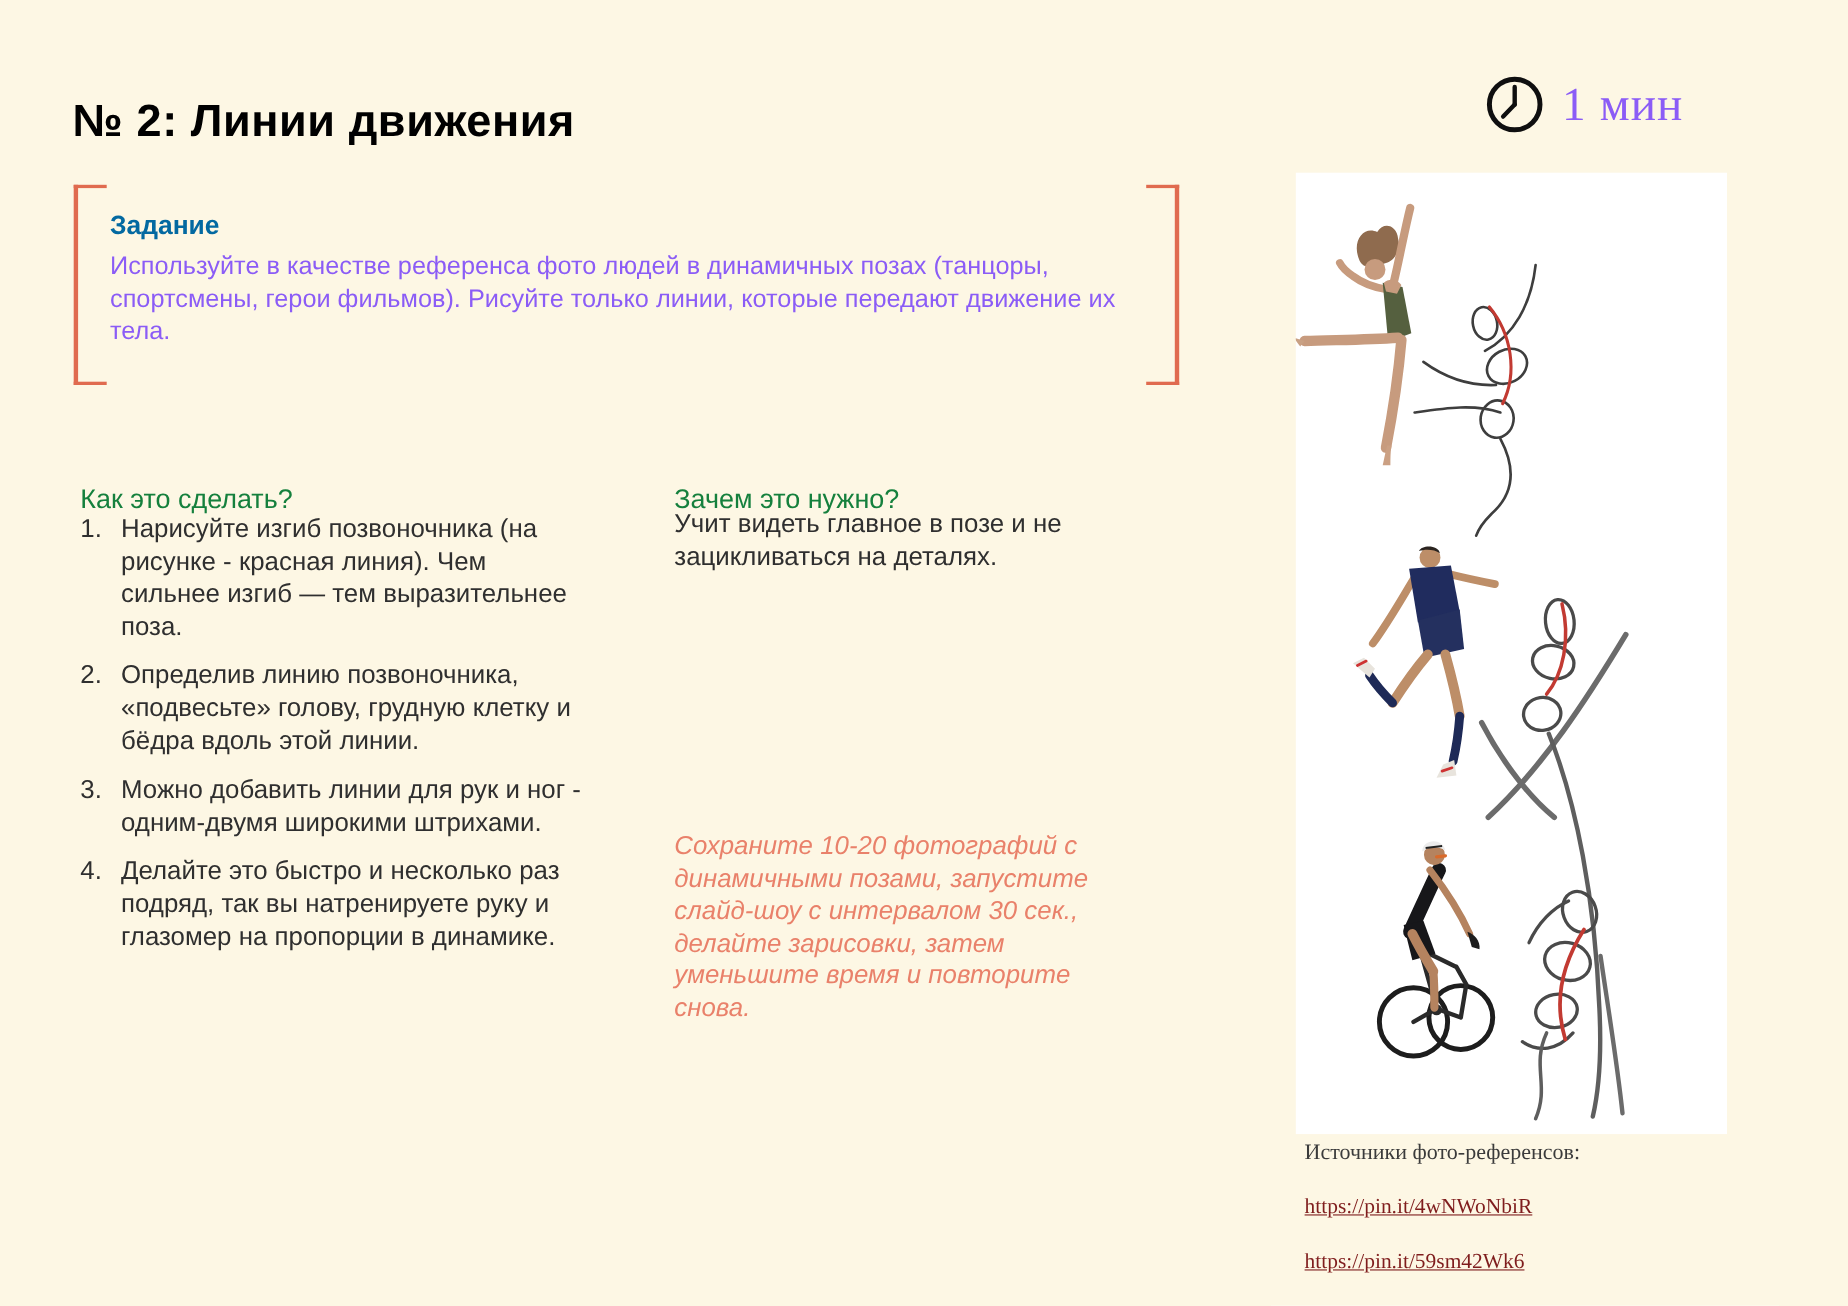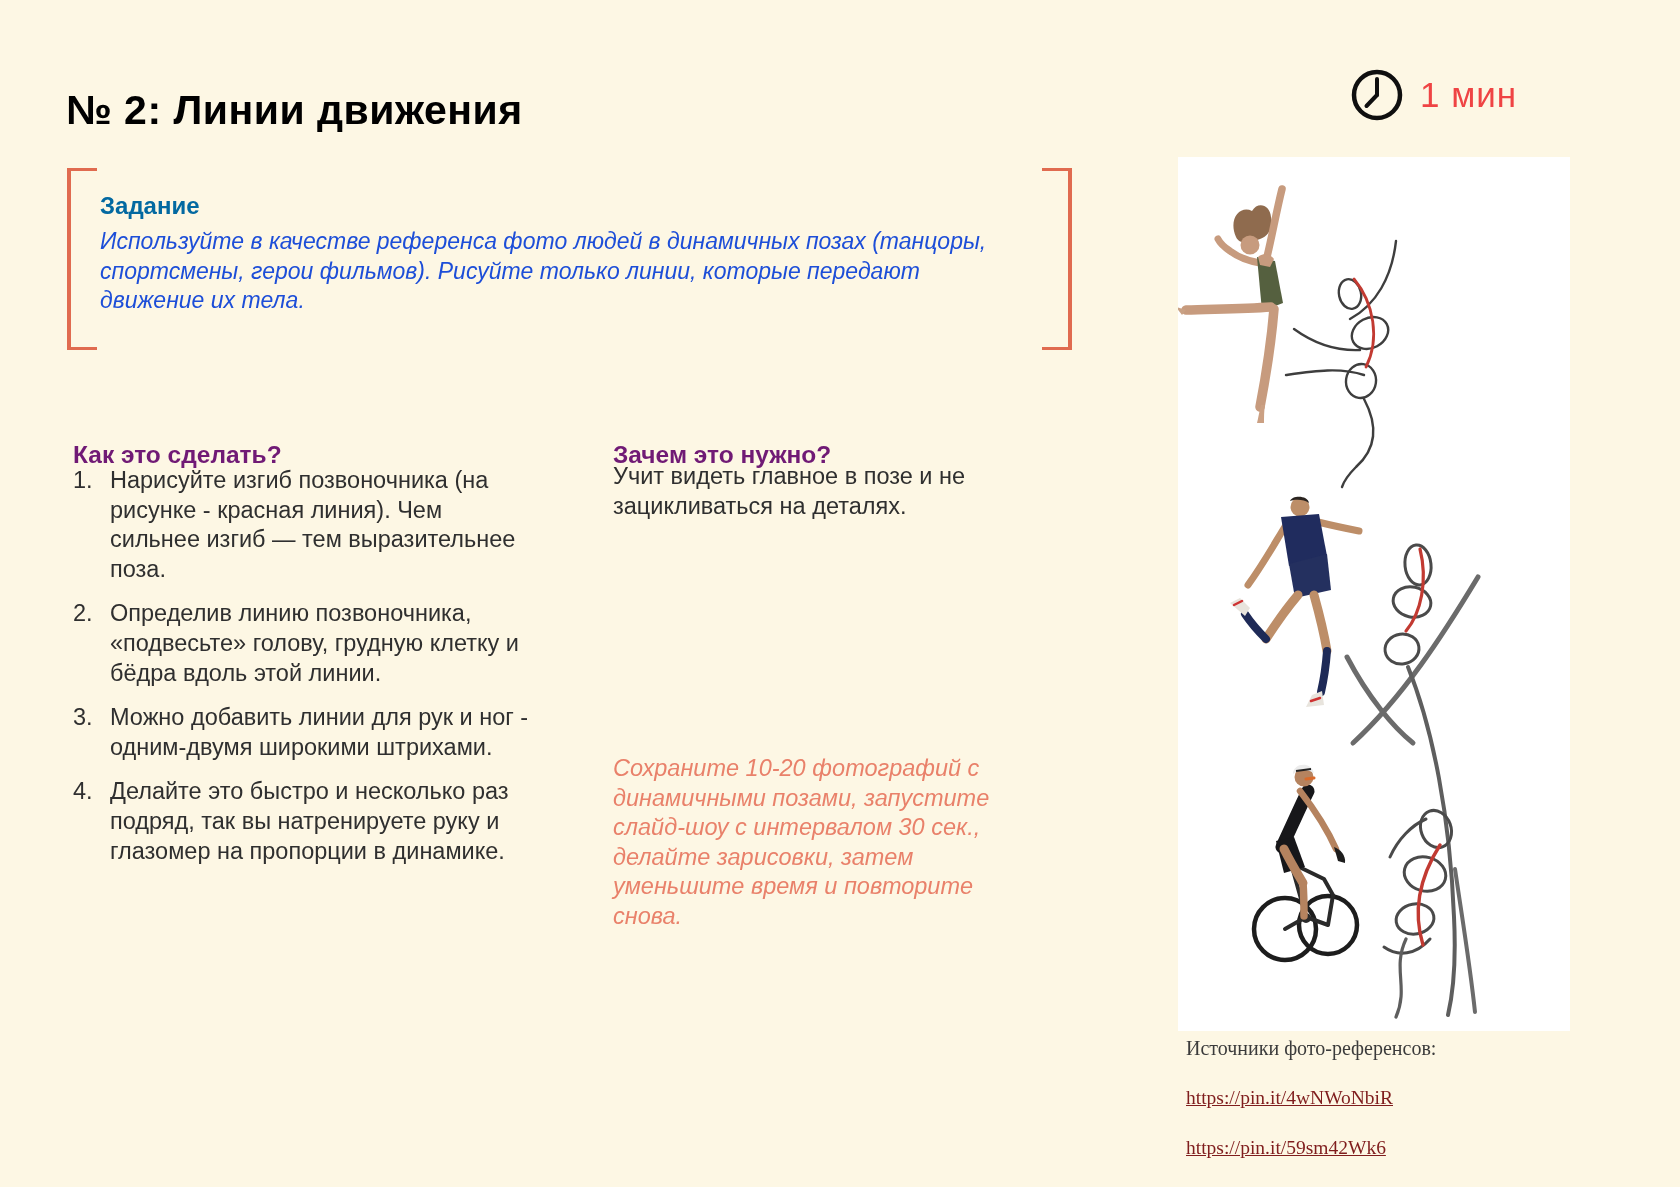--- a/index.html
+++ b/index.html
@@ -13,39 +13,39 @@
   }
   .abs{position:absolute;}
   .page-title{
     left:66px;top:60px;
     font-size:41px;font-weight:800;letter-spacing:0.5px;
     color:#000000;
   }
   .timer{left:1350px;top:68px;display:flex;align-items:center;}
   .timer svg{display:block;}
   .timer-label{
-    margin-left:16px;font-size:35px;font-weight:300;
-    color:#ef4444;letter-spacing:1px;
+    margin-left:16px;font-size:43px;font-weight:300;
+    color:#8b5cf6;letter-spacing:1px;font-family:Liberation Serif, serif;
   }
   .bracket{width:26px;height:176px;top:168px;}
   .bracket-left{
     left:67px;
     border-left:4px solid #E06B4F;
     border-top:3px solid #E06B4F;
     border-bottom:3px solid #E06B4F;
   }
   .bracket-right{
     left:1042px;
     border-right:4px solid #E06B4F;
     border-top:3px solid #E06B4F;
     border-bottom:3px solid #E06B4F;
   }
   .task-heading{left:100px;top:172px;font-size:24px;font-weight:700;color:#0369a1;}
-  .task-body{left:100px;top:227px;width:915px;font-size:23px;line-height:29.5px;color:#1d4ed8;font-style:italic;}
-  .col-heading{font-size:24.5px;font-weight:700;color:#701a75;}
+  .task-body{left:100px;top:227px;width:915px;font-size:23px;line-height:29.5px;color:#8b5cf6;}
+  .col-heading{font-size:24.5px;font-weight:400;color:#15803d;}
   .how-heading{left:73px;top:416px;}
   .how-list{left:73px;top:466px;width:458px;list-style:none;margin:0;padding:0;}
   .how-list li{display:flex;margin-bottom:15px;font-size:23.5px;line-height:29.6px;color:#2F2F2F;}
   .how-list .num{flex:0 0 37px;}
   .why-heading{left:613px;top:416px;}
   .why-body{left:613px;top:461px;width:378px;font-size:23.5px;line-height:30px;color:#2F2F2F;}
   .tip{
     left:613px;top:754px;width:400px;
     font-size:23.5px;line-height:29.5px;font-style:italic;
     color:#E9816A;

